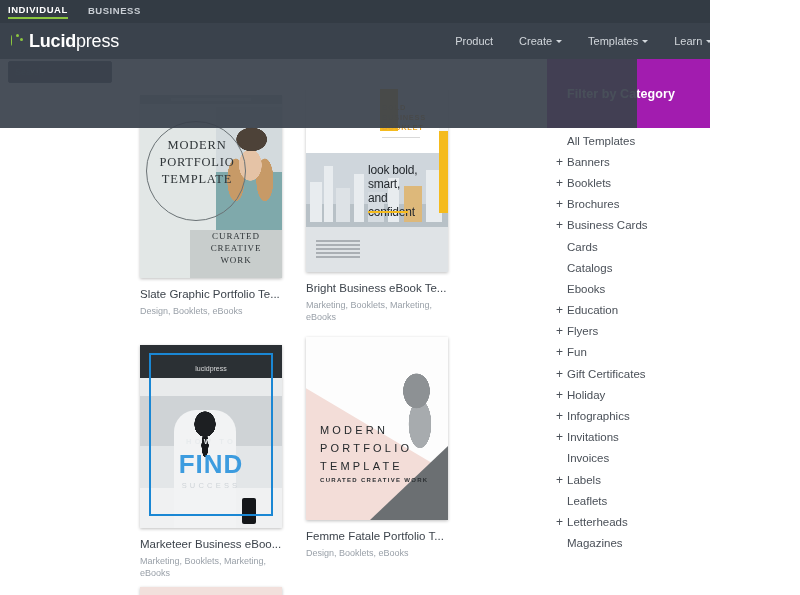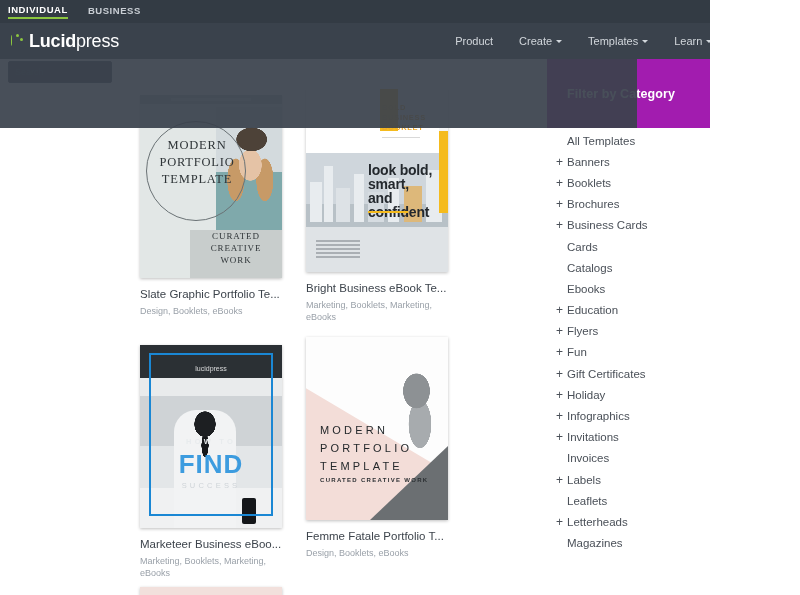--- a/index.html
+++ b/index.html
@@ -135,21 +135,21 @@
   .t-bright .b8 { left:120px;bottom:50px; width:16px; height:52px; }
   .t-bright .ystrip { position:absolute; left:74px; top:0; width:18px; height:42px; background:#f5bb1d; }
   .t-bright .yside  { position:absolute; right:0; top:42px; width:9px; height:82px; background:#f5bb1d; }
   .t-bright .white  { position:absolute; left:0; top:0; right:9px; height:64px; background:#fff; }
   .t-bright .hd {
     position:absolute; left:76px; top:14px; font-size:7.5px; font-weight:bold;
     color:#f0a92a; letter-spacing:.7px; line-height:10px;
   }
   .t-bright .rule { position:absolute; left:76px; top:48px; width:38px; height:1px; background:#d9d9d9; }
   .t-bright .tag {
-    position:absolute; left:62px; top:74px; font-size:14px; font-weight:bold;
+    position:absolute; left:62px; top:74px; font-size:12px; font-weight:normal;
     color:#23282d; line-height:14px; letter-spacing:-.2px;
   }
   .t-bright .ul { position:absolute; left:62px; top:122px; width:40px; height:1.6px; background:#f5bb1d; }
   .t-bright .addr { position:absolute; left:10px; bottom:12px; width:44px; }
   .t-bright .addr i { display:block; height:1.6px; background:#8e9399; margin-bottom:2.4px; opacity:.65; }
 
   .t-mkt { background:#1f2226; width:100%; height:100%; position:relative; overflow:hidden; }
   .t-mkt .bg {
     position:absolute; inset:0;
     background:

